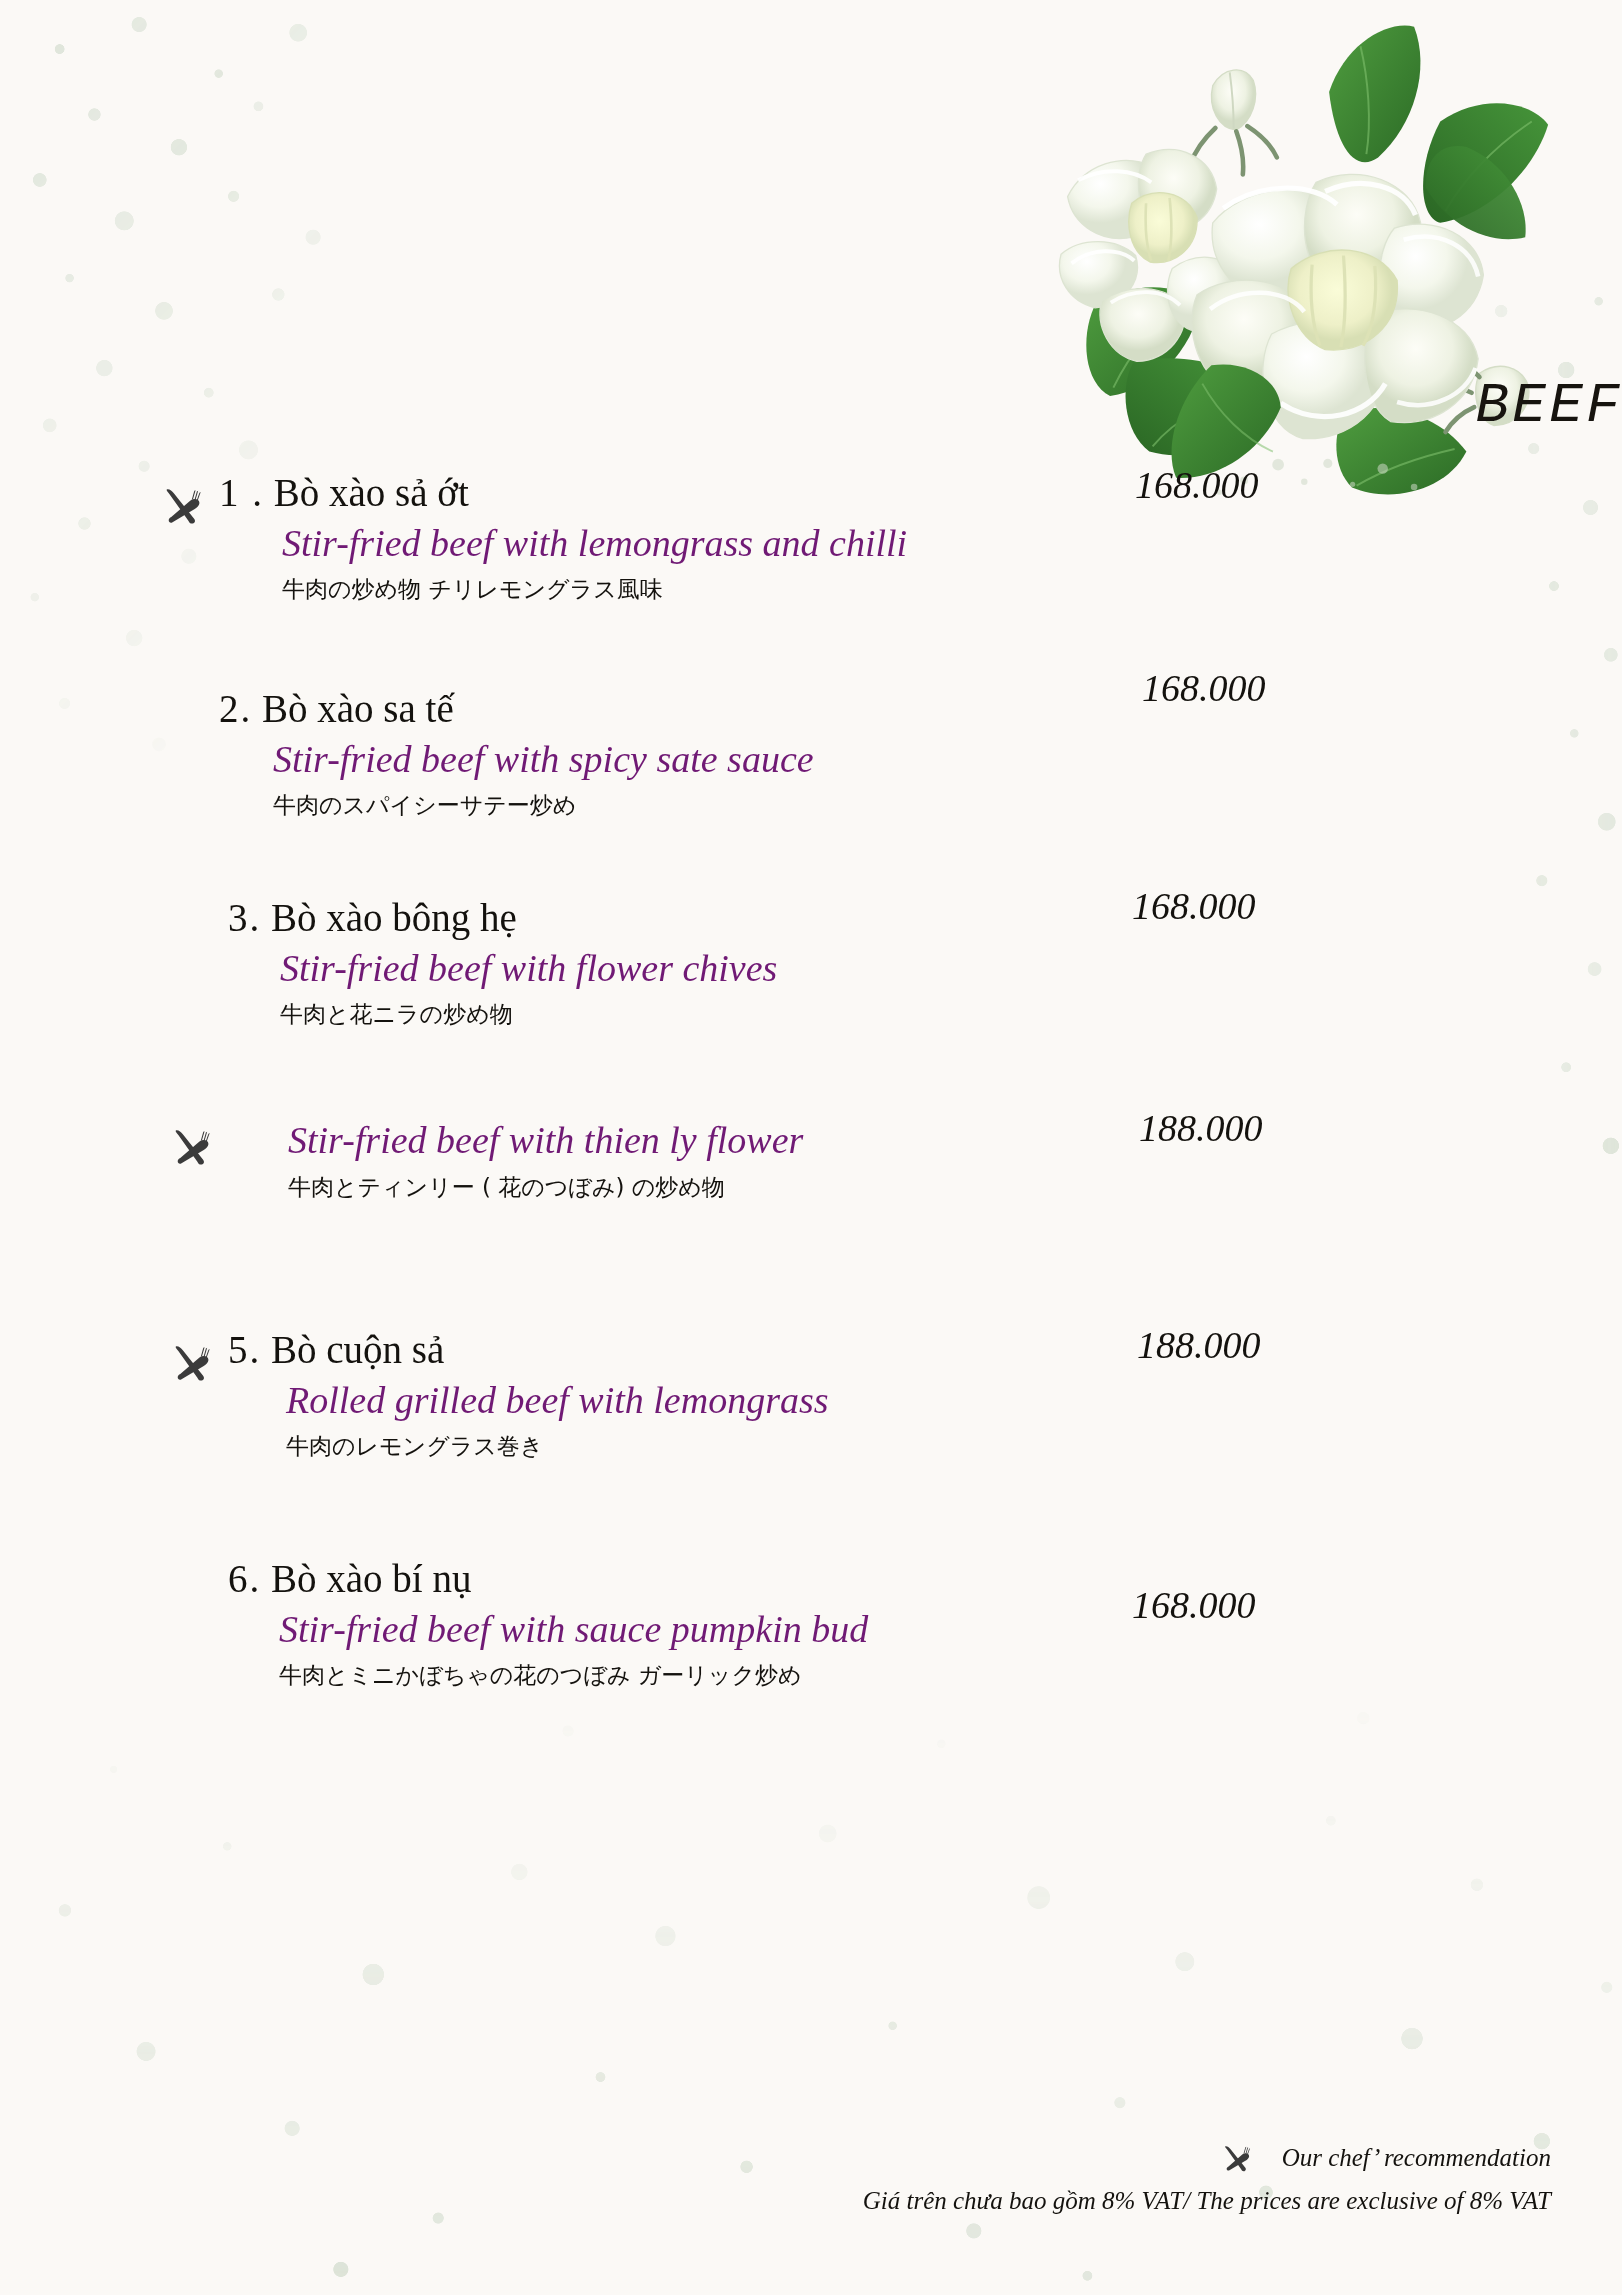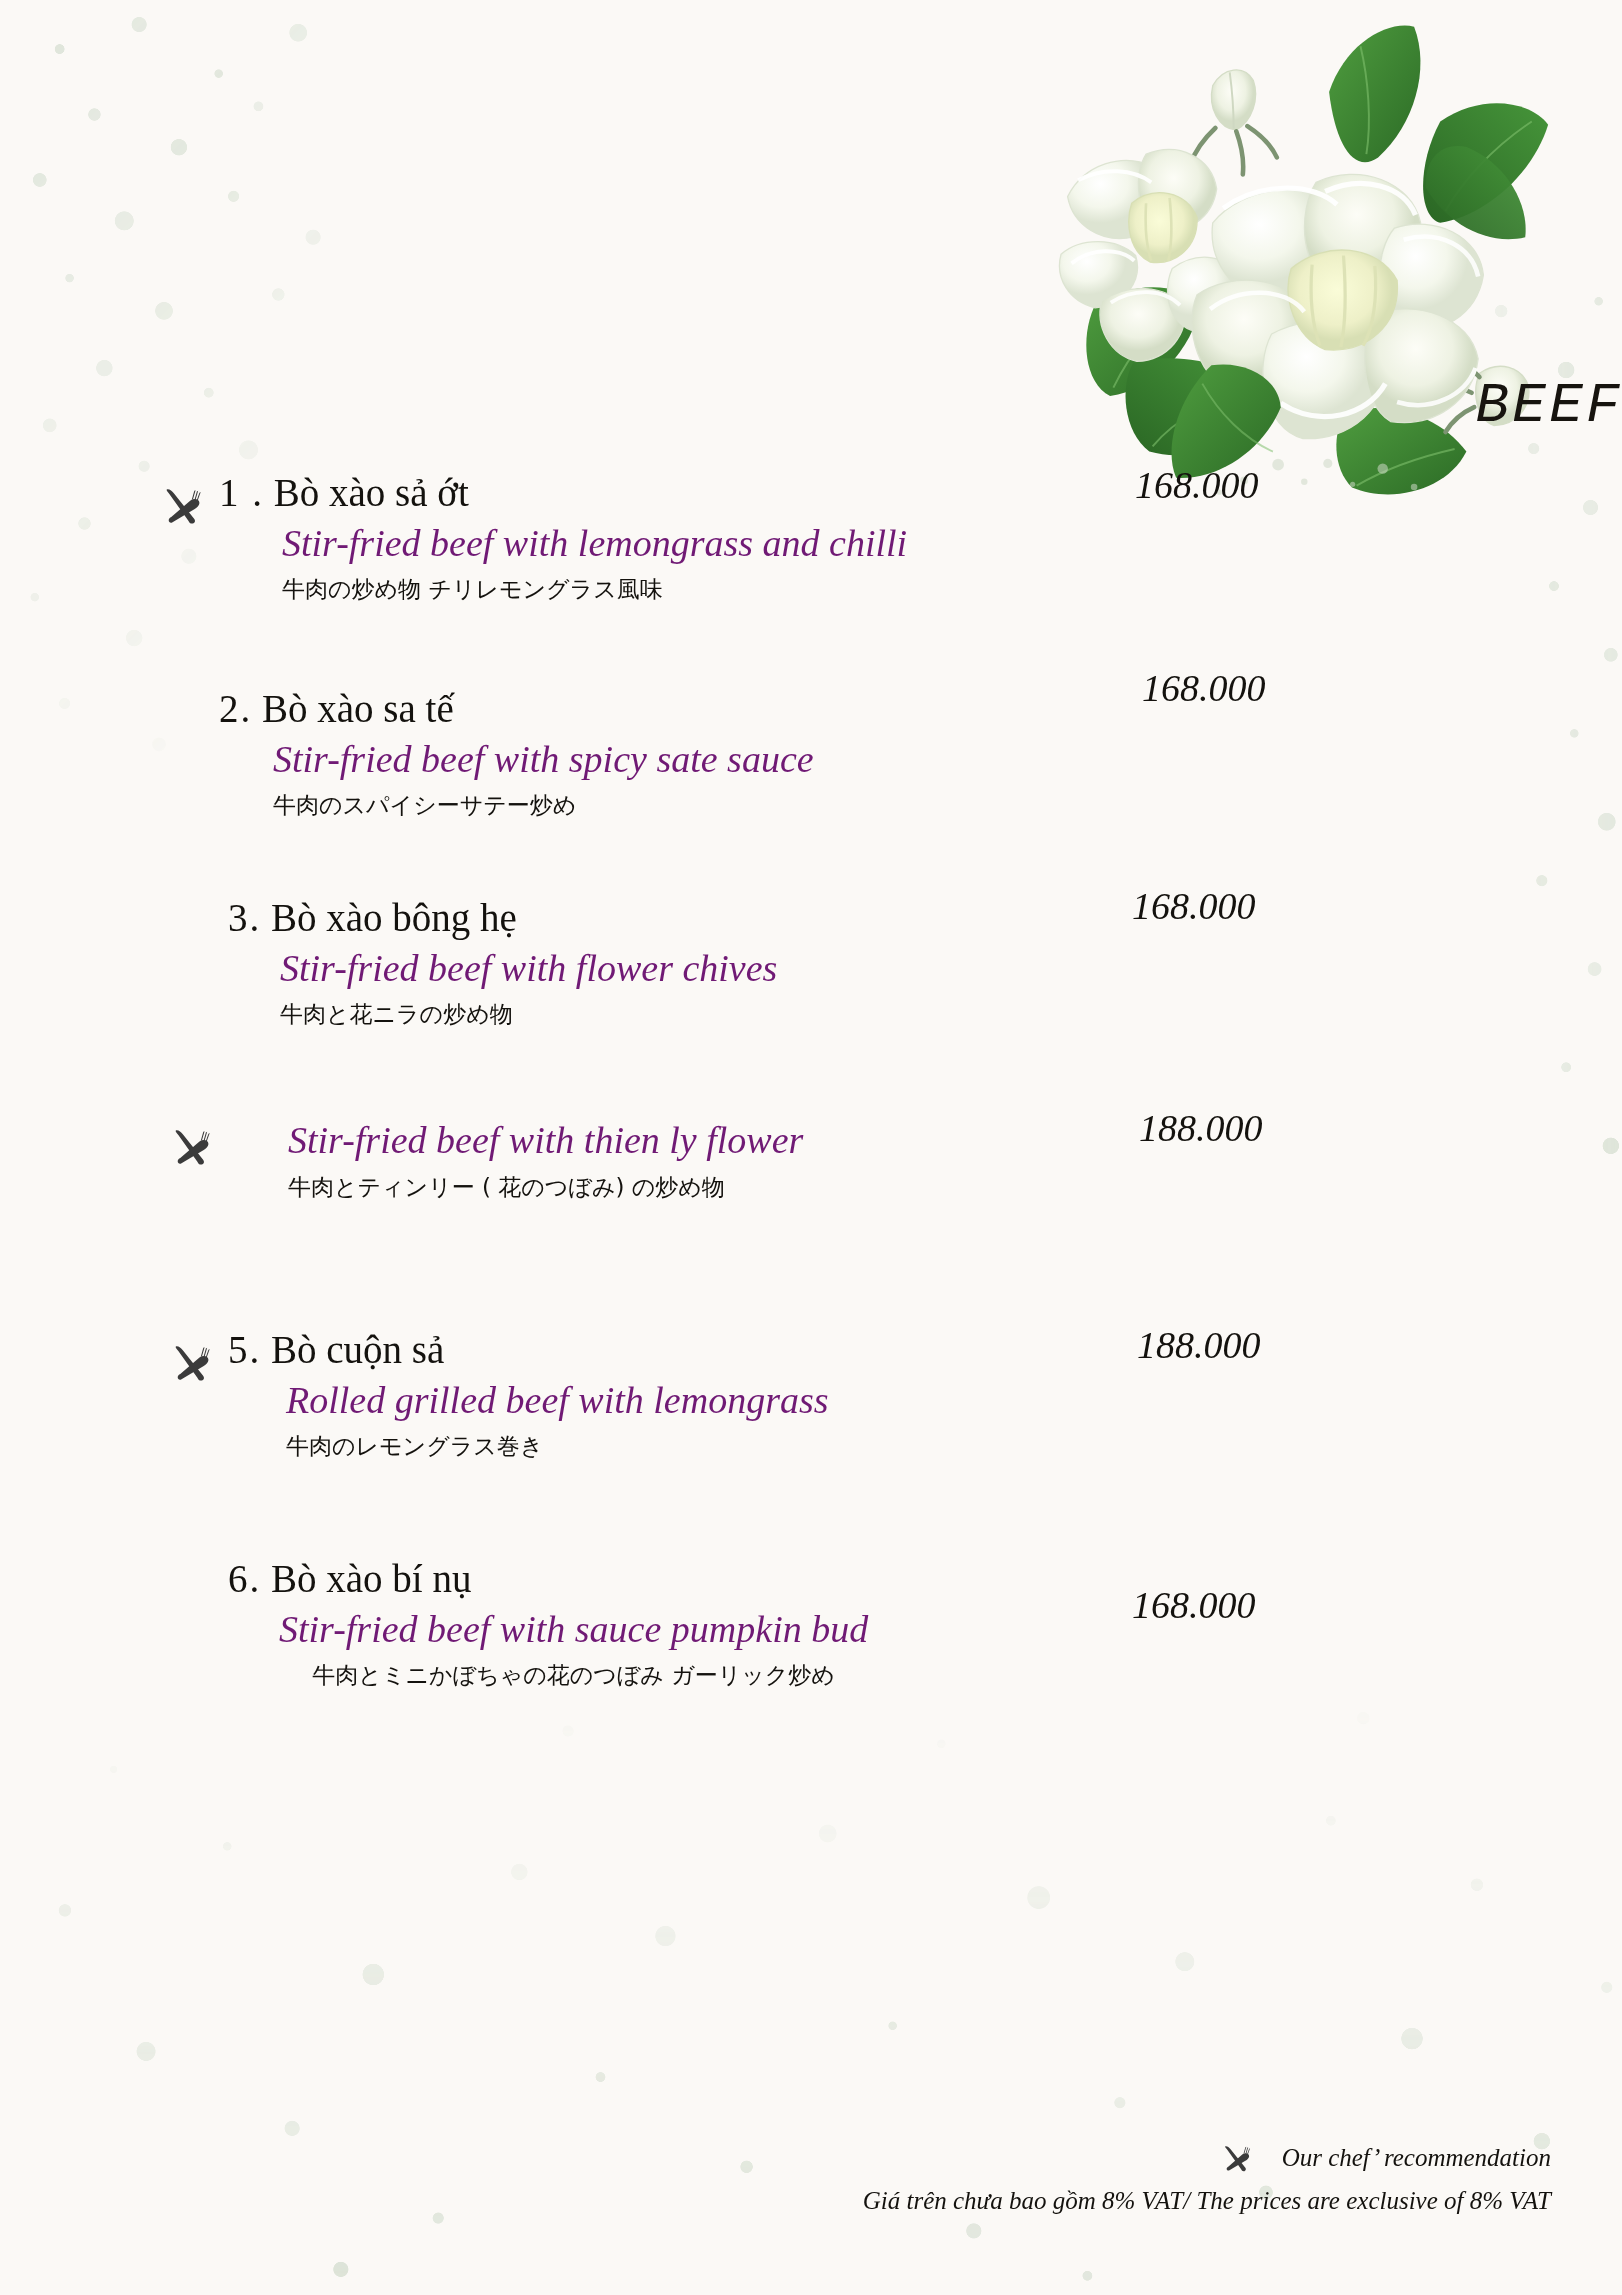--- a/index.html
+++ b/index.html
@@ -422,21 +422,21 @@
     <div class="price" style="left:1137px; top:-5.2px;">188.000</div>
   </div>
 
   <div class="menu-item" style="height:216px; padding-left:228px;">
     <div class="item-left">
       <div class="vn-line">
         <span class="vn-num">6.</span>
         <span>Bò xào bí nụ</span>
       </div>
       <div class="en-line" style="padding-left:51px;">Stir-fried  beef with sauce pumpkin bud</div>
-      <div class="jp-line" style="padding-left:51px;text-align:center;">牛肉とミニかぼちゃの花のつぼみ ガーリック炒め</div>
+      <div class="jp-line" style="padding-left:51px;">牛肉とミニかぼちゃの花のつぼみ ガーリック炒め</div>
     </div>
     <div class="price" style="left:1132px; top:26px;">168.000</div>
   </div>
 
 </div>
 
 <div class="footer">
   <div class="footer-rec">
     <span class="footer-rec-icon">
       <svg viewBox="0 0 64 64" xmlns="http://www.w3.org/2000/svg">

